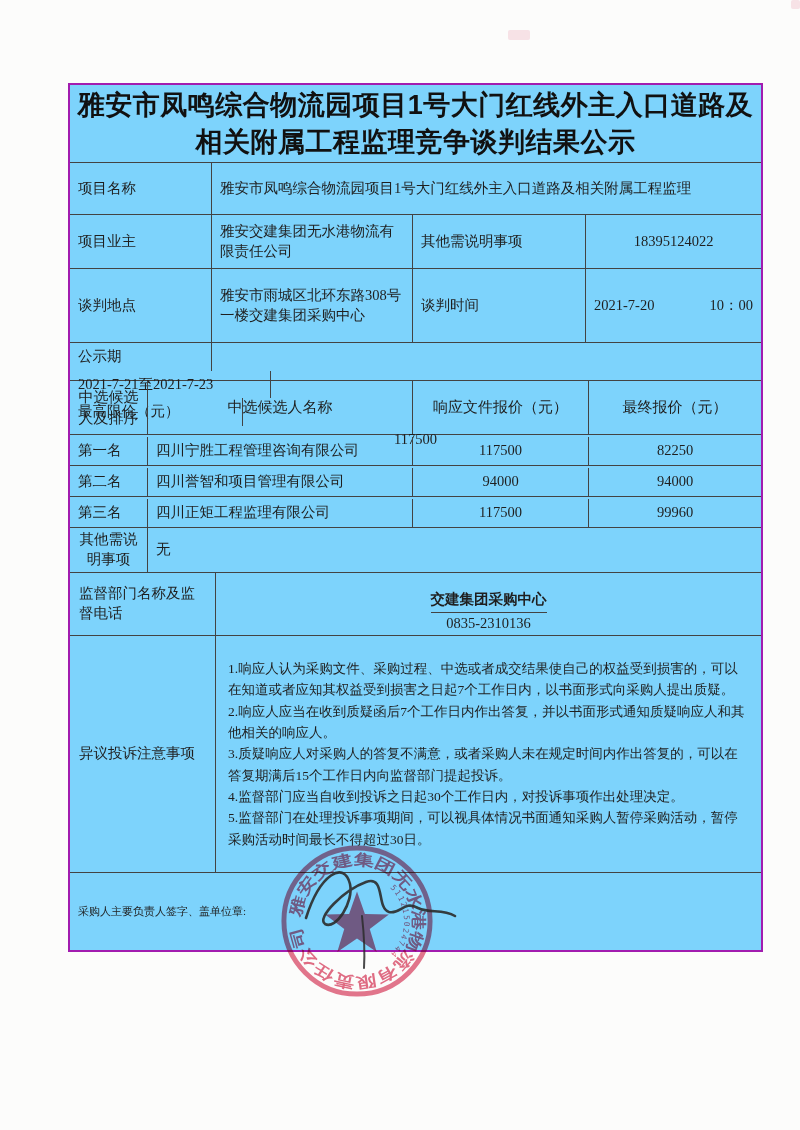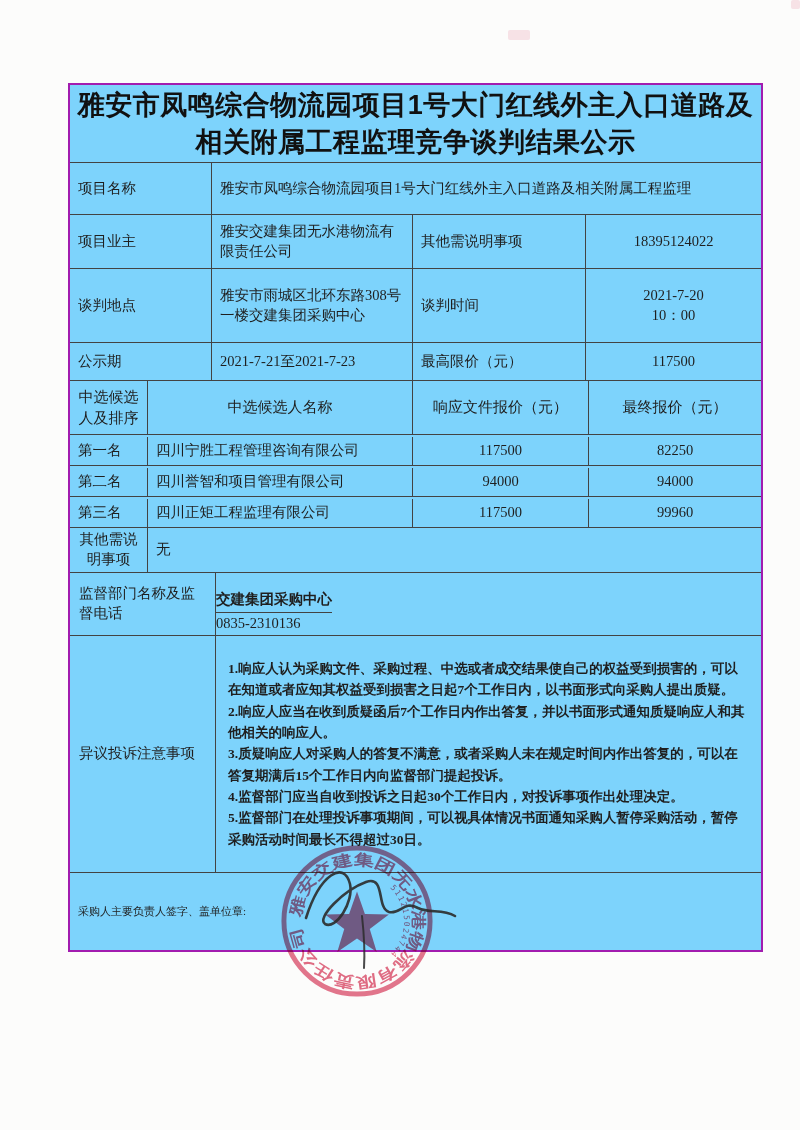--- a/index.html
+++ b/index.html
@@ -22,21 +22,21 @@
   }
   .row{display:flex;border-bottom:1px solid #434343;box-sizing:border-box;}
   .row:last-child{border-bottom:none;}
   .cell{
     box-sizing:border-box;border-right:1px solid #434343;
     display:flex;align-items:center;
     padding:4px 8px;font-size:14.5px;line-height:1.35;
   }
   .cell:last-child{border-right:none;}
   .center{justify-content:center;text-align:center;}
-  .vstack{flex-direction:column;justify-content:center;}
+  .vstack{flex-direction:row;justify-content:space-between;}
 
   
   .a1{width:142px;flex:none;}
   .a2{width:201px;flex:none;}
   .a3{width:173px;flex:none;}
   .a4{flex:1;}
   .a-rest{flex:1;}
   
   .b1{width:78px;flex:none;}
   .b2{width:265px;flex:none;}
@@ -46,35 +46,35 @@
   .d1{width:146px;flex:none;padding-left:9px;}
   .d2{flex:1;}
 
   .title-row{height:78px;}
   .title-cell{
     width:100%;justify-content:center;text-align:center;
     font-family:"Liberation Sans","DejaVu Sans",sans-serif;
     font-weight:bold;font-size:27px;line-height:37px;
     letter-spacing:.5px;color:#111;padding:2px 4px;
   }
-  .h-52{height:52px;} .h-54{height:54px;} .h-74{height:74px;} .h-38{height:38px;}
+  .h-52{height:52px;} .h-54{height:54px;} .h-74{height:74px;} .h-38{height:38px;flex-direction:column;}
   .h-31{height:31px;align-items:flex-end;} .h-45{height:45px;} .h-63{height:63px;} .h-237{height:237px;}
   .h-77{height:77px;}
 
   .hdr{font-size:15px;}
-  .sub-split{padding:0;flex-direction:column;align-items:flex-start;margin-top:16px;}
+  .sub-split{padding:0;flex-direction:column;align-items:center;margin-top:16px;}
   .sub-cell{
     flex:1;display:flex;align-items:center;justify-content:center;
     text-align:center;font-size:14.5px;box-sizing:border-box;
   }
   .sub-cell:first-child{border-bottom:1px solid #434343;}
 
   .objection-text{align-items:center;padding:10px 10px 10px 12px;}
   .objection-inner{font-size:13.5px;line-height:1.58;}
-  .objection-inner div{margin:0;font-weight:bold;}
+  .objection-inner div{margin:0;}
 
   .sig-label{font-size:11px;}
 
   
   .seal-svg{
     position:absolute;left:278px;top:842px;width:158px;height:158px;
     mix-blend-mode:multiply;
   }
   .sign-svg{
     position:absolute;left:292px;top:856px;width:175px;height:115px;

